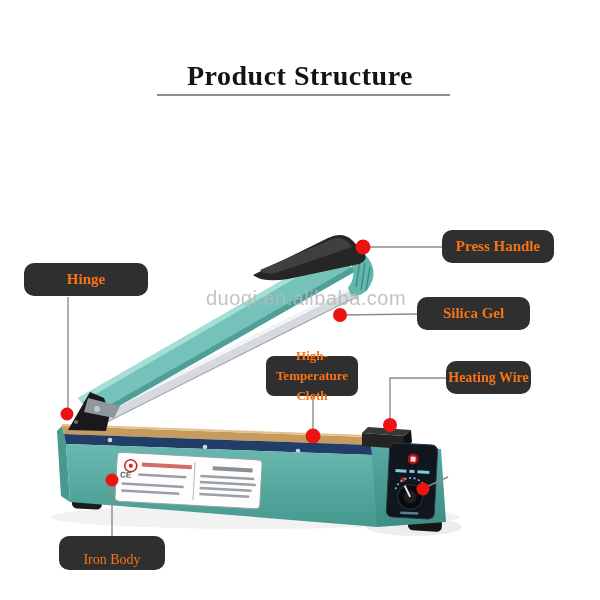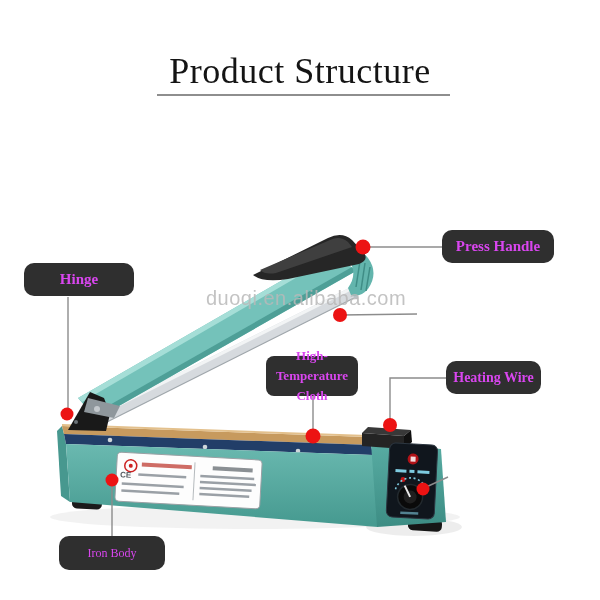--- a/index.html
+++ b/index.html
@@ -1,36 +1,36 @@
 <!DOCTYPE html>
 <html><head>
 <meta charset="utf-8">
 <style>
   html,body{margin:0;padding:0;background:#ffffff;}
   .stage{position:relative;width:600px;height:600px;background:#ffffff;overflow:hidden;
          font-family:"Liberation Serif",serif;}
-  .page-title{position:absolute;left:0;right:0;top:44px;margin:6px;text-align:center;
-              font-size:36px;font-weight:normal;color:#141414;letter-spacing:.5px;z-index:3;}
+  .page-title{position:absolute;left:0;right:0;top:44px;margin:16px;text-align:center;
+              font-size:28px;font-weight:bold;color:#141414;letter-spacing:.5px;z-index:3;}
   .title-underline{position:absolute;left:157px;top:94px;width:293px;height:2px;
                    background:#8e8e8e;z-index:3;}
   .machine-svg{position:absolute;left:0;top:0;width:600px;height:600px;z-index:1;}
   .watermark{position:absolute;left:206px;top:287px;z-index:2;
              font-family:Liberation Sans, sans-serif;font-size:20px;letter-spacing:.5px;
              color:#b9b9b9;opacity:.85;}
-  .callout{position:absolute;z-index:3;background:#2f2f2f;color:#d946ef;
+  .callout{position:absolute;z-index:3;background:#2f2f2f;color:#f97316;
            font-family:"Liberation Serif",serif;font-weight:bold;border-radius:10px;
            display:flex;align-items:center;justify-content:center;text-align:center;
            box-sizing:border-box;padding:2px 2px;}
   .co-press-handle{left:442px;top:230px;width:112px;height:33px;font-size:15px;}
-  .co-hinge{left:24px;top:263px;width:110px;height:33px;font-size:15px;}
+  .co-hinge{left:24px;top:263px;width:124px;height:33px;font-size:15px;}
   .co-silica-gel{left:417px;top:297px;width:113px;height:33px;font-size:15px;}
   .co-htc{left:266px;top:356px;width:92px;height:40px;font-size:13px;line-height:1.55;border-radius:8px;}
-  .co-heating-wire{left:446px;top:361px;width:95px;height:33px;font-size:14px;}
+  .co-heating-wire{left:446px;top:361px;width:85px;height:33px;font-size:14px;}
   .co-hrs{left:448px;top:460px;width:131px;height:37px;font-size:11px;letter-spacing:-.2px;}
-  .co-iron-body{left:59px;top:536px;width:106px;height:34px;font-size:12px;font-weight:normal;}
+  .co-iron-body{left:59px;top:536px;width:106px;height:34px;font-size:14px;font-weight:normal;align-items:flex-end;}
 </style>
 </head>
 <body>
 
 <div class="stage">
 
   <h1 class="page-title">Product Structure</h1>
   <div class="title-underline"></div>
 
   <svg class="machine-svg" viewBox="0 0 600 600">
@@ -148,20 +148,23 @@
   </svg>
 
   <div class="watermark">duoqi.en.alibaba.com</div>
 
   <div class="callout co-press-handle">
     <span>Press Handle</span>
   </div>
   <div class="callout co-hinge">
     <span>Hinge</span>
   </div>
+  <div class="callout co-silica-gel">
+    <span>Silica Gel</span>
+  </div>
   <div class="callout co-htc">
     <span>High-Temperature Cloth</span>
   </div>
   <div class="callout co-heating-wire">
     <span>Heating Wire</span>
   </div>
   <div class="callout co-iron-body">
     <span>Iron Body</span>
   </div>
 

